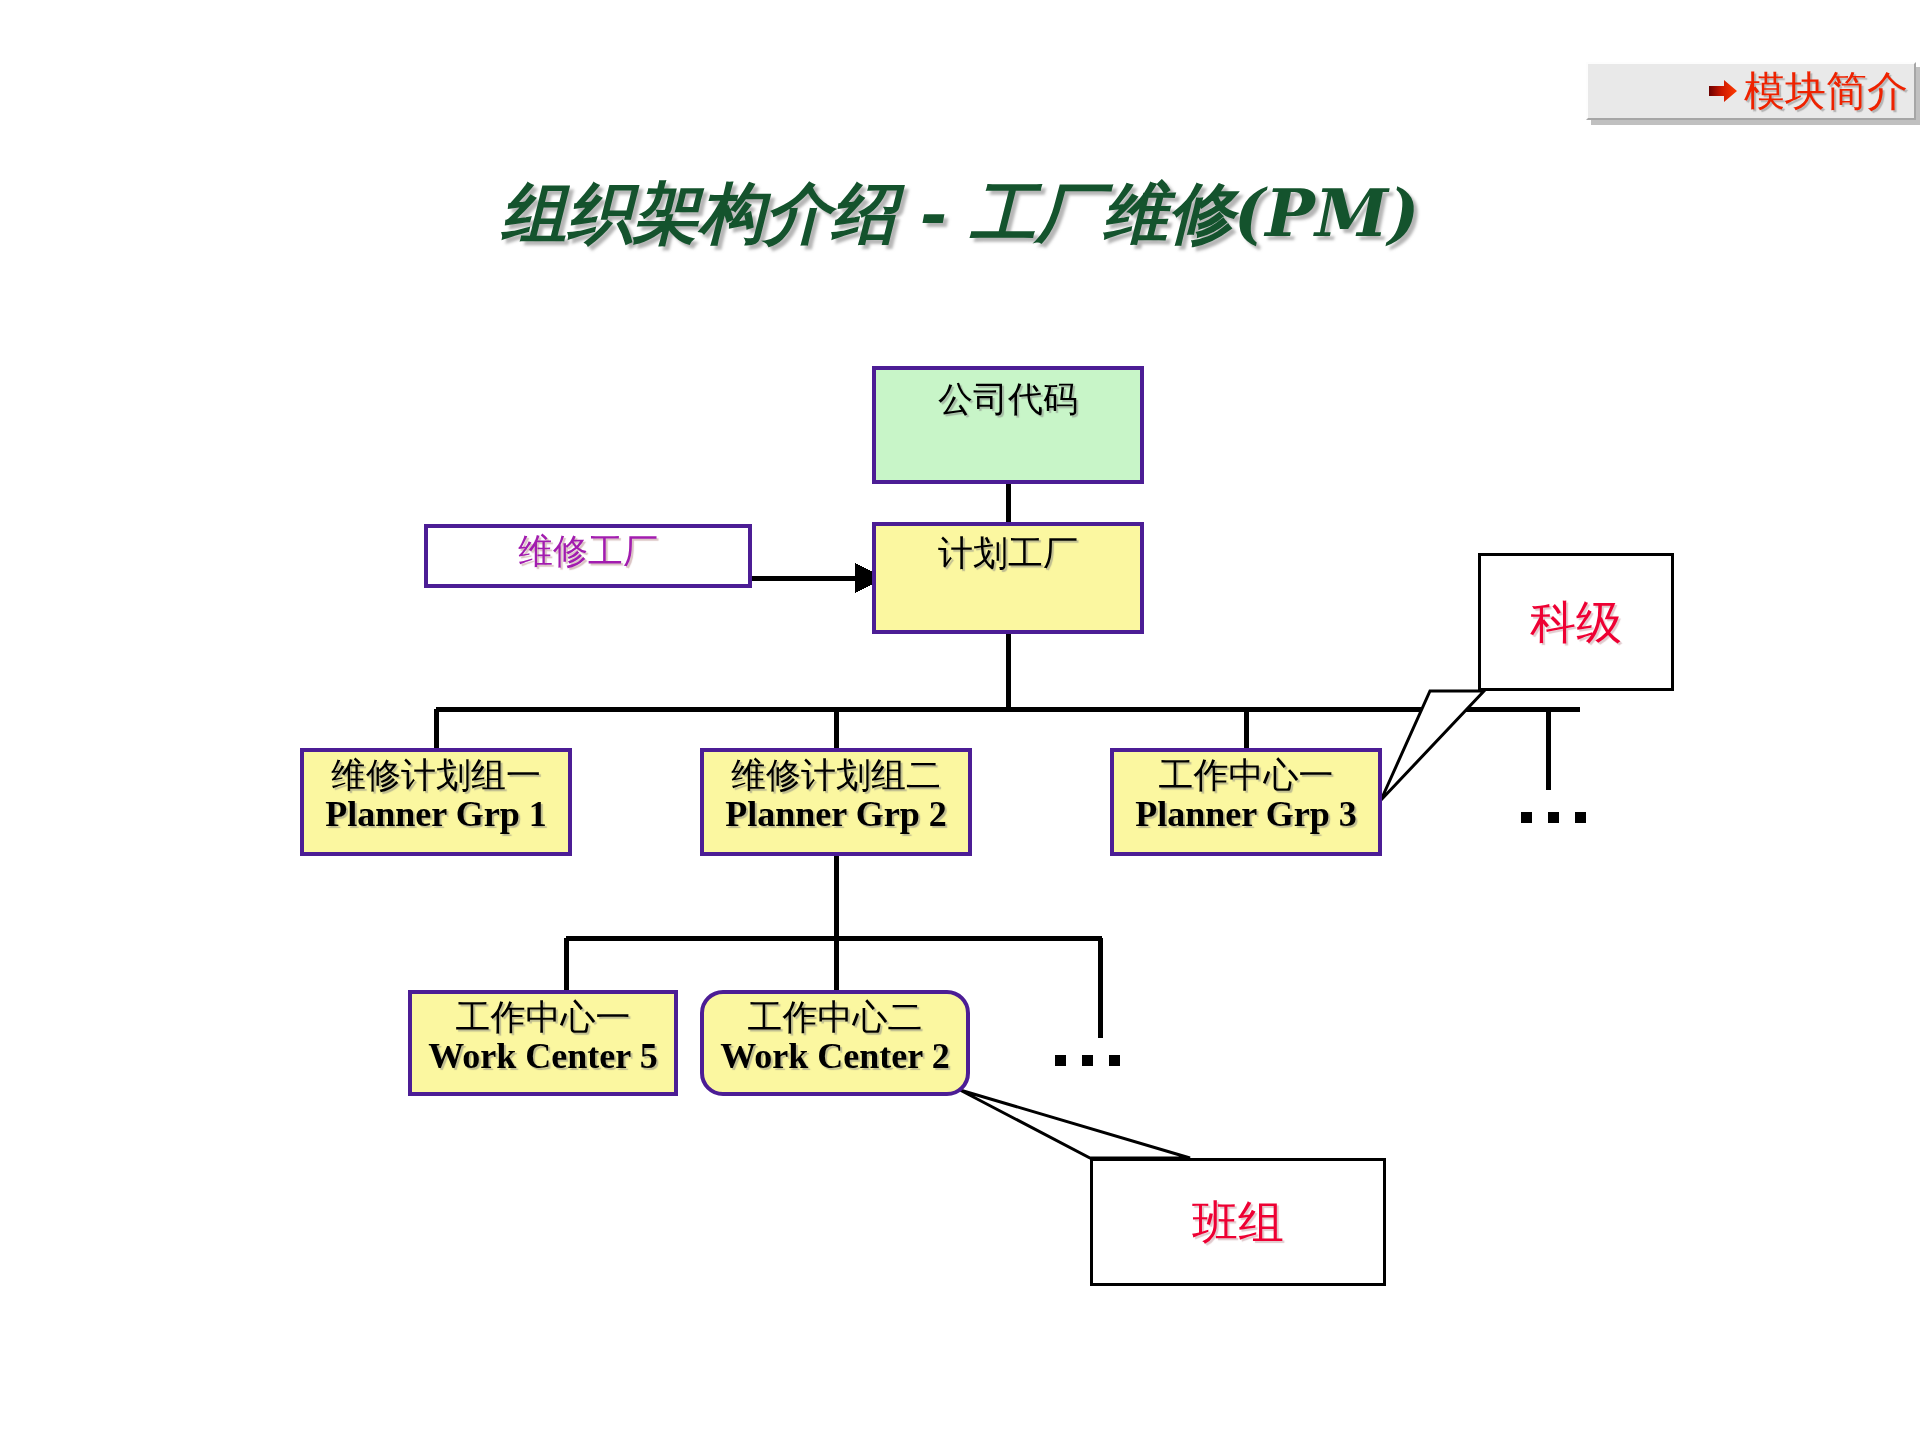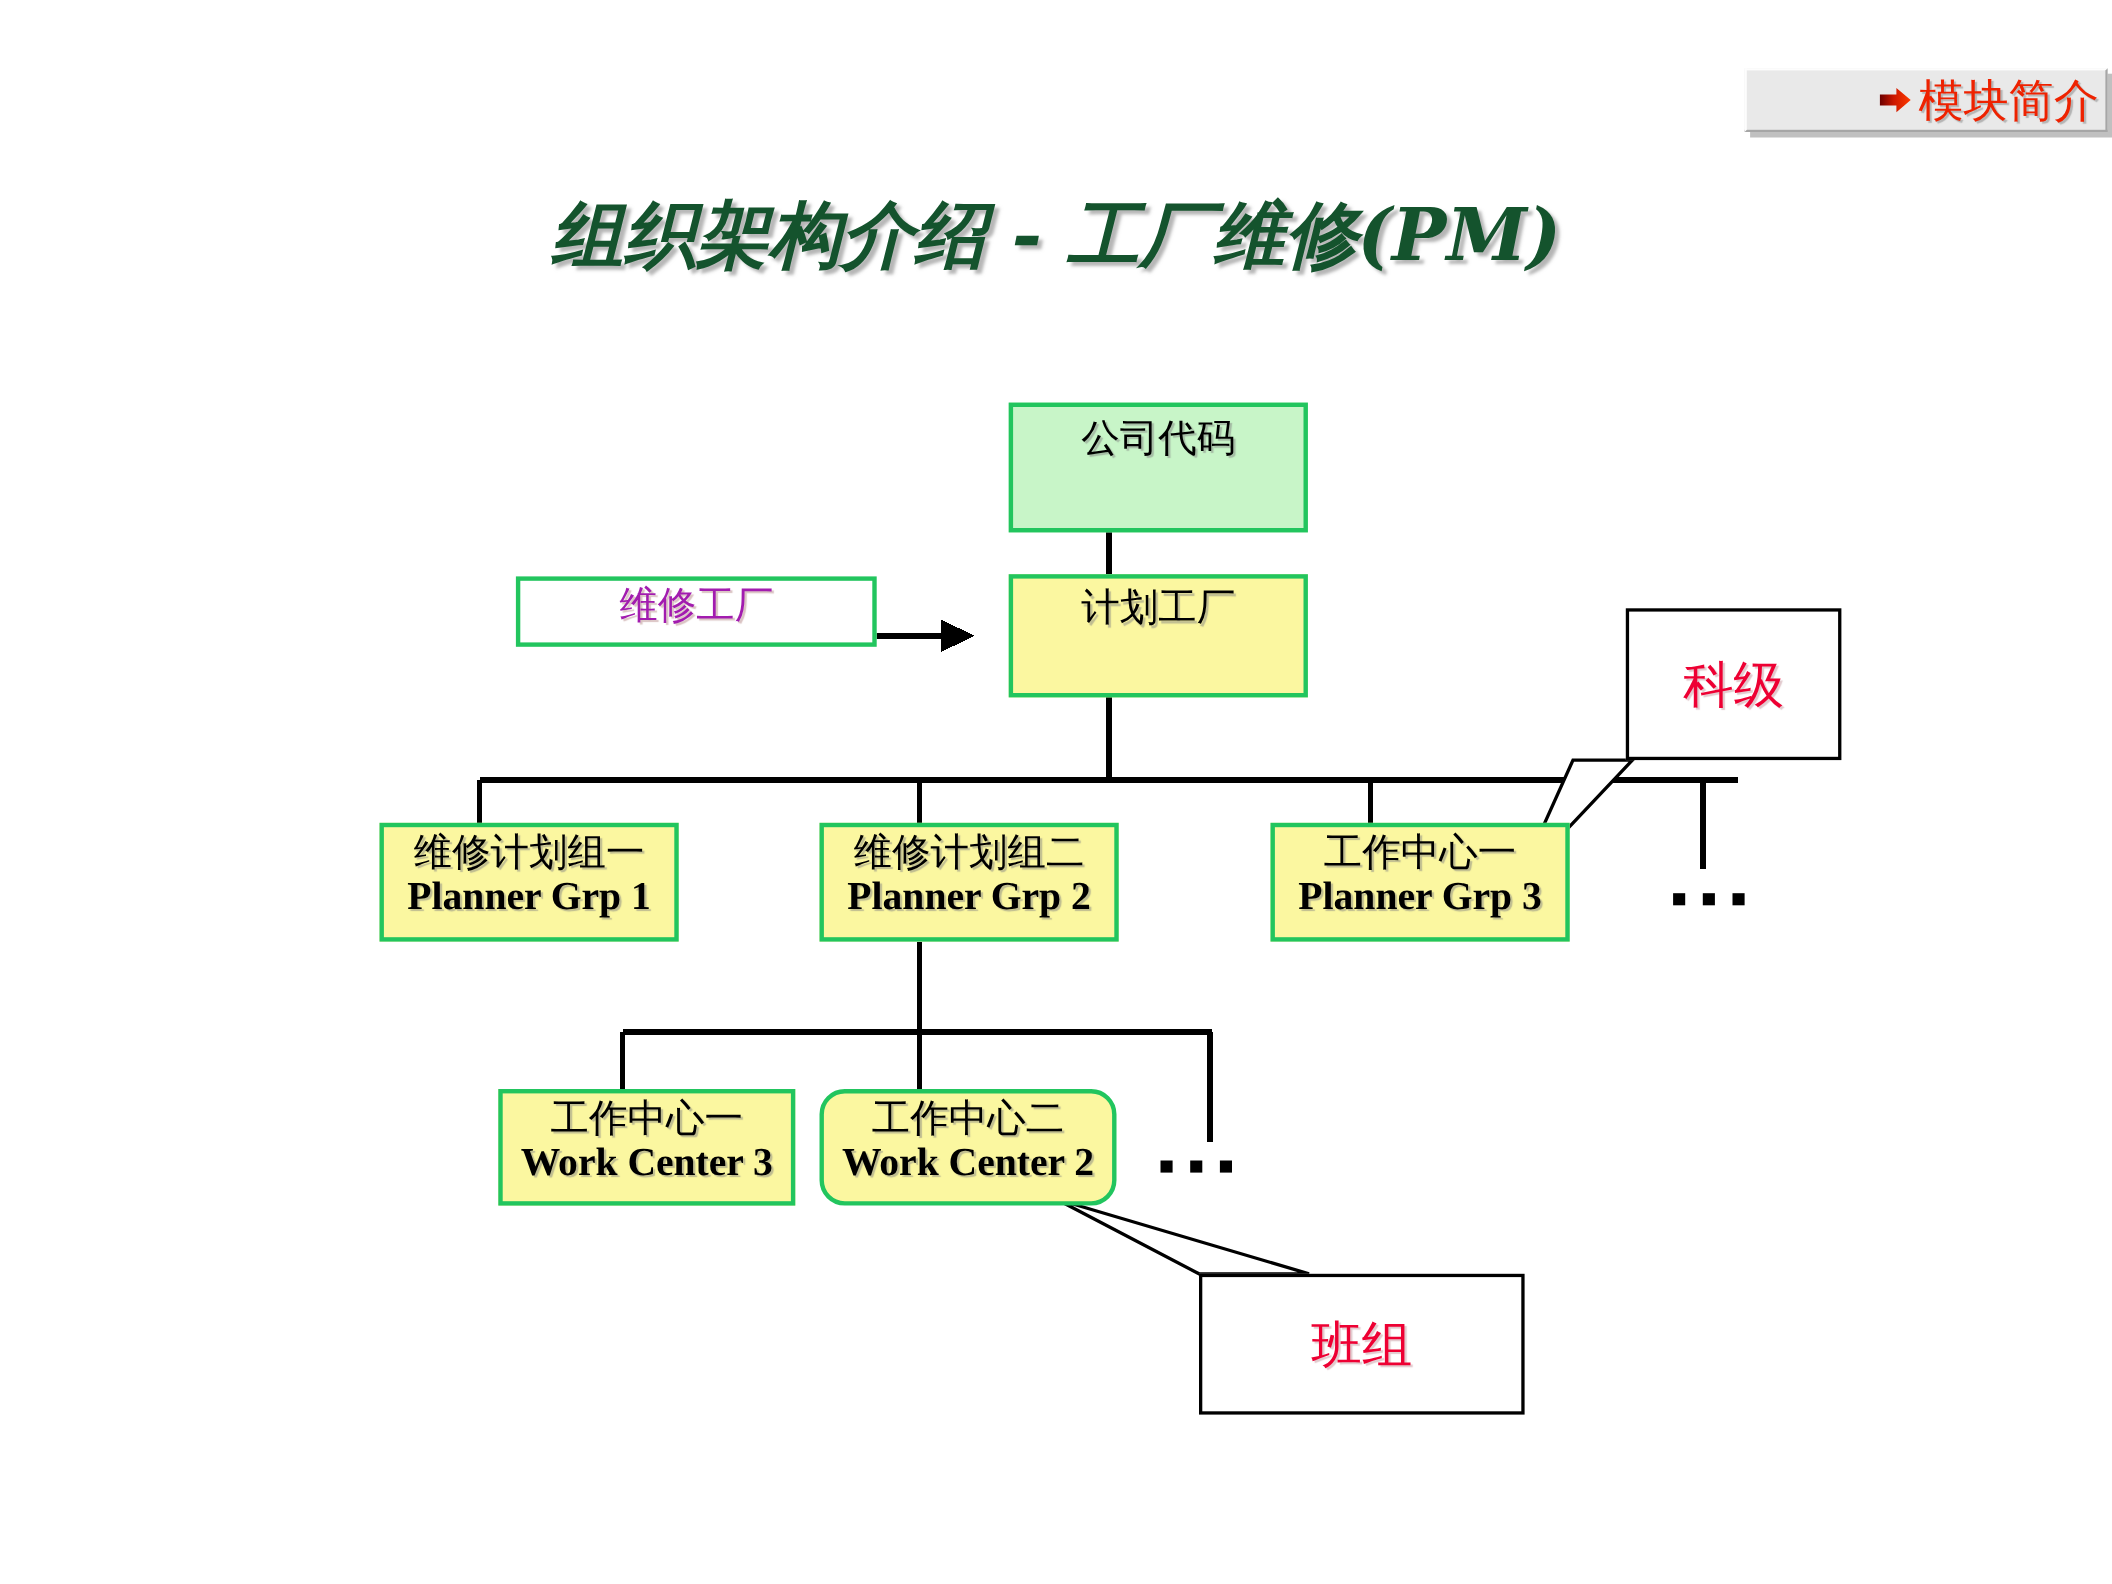--- a/index.html
+++ b/index.html
@@ -82,27 +82,26 @@
     left: 0;
     top: 0;
     width: 1920px;
     height: 1440px;
     pointer-events: none;
   }
 
   .node {
     position: absolute;
     box-sizing: border-box;
-    border: 4px solid #22c55e;
+    border: 4px solid #4c1d95;
     display: flex;
     flex-direction: column;
     align-items: center;
     text-align: center;
     overflow: hidden;
-    margin-left: 45px;
   }
   .node .cn {
     font-family: "DejaVu Sans", "Liberation Sans", sans-serif;
     font-size: 35px;
     line-height: 1.12;
     color: #000000;
     text-shadow: 2px 2px 1px rgba(130,130,130,0.5);
     white-space: nowrap;
   }
   .node .en {
@@ -260,21 +259,21 @@
     <span class="en">Planner Grp 2</span>
   </div>
 
   <div class="node node-yellow" id="node-planner-3">
     <span class="cn">工作中心一</span>
     <span class="en">Planner Grp 3</span>
   </div>
 
   <div class="node node-yellow" id="node-wc-1">
     <span class="cn">工作中心一</span>
-    <span class="en">Work Center 3</span>
+    <span class="en">Work Center 5</span>
   </div>
 
   <div class="node node-yellow" id="node-wc-2">
     <span class="cn">工作中心二</span>
     <span class="en">Work Center 2</span>
   </div>
 
   <div class="callout" id="callout-section">
     <span class="callout-text">科级</span>
   </div>

